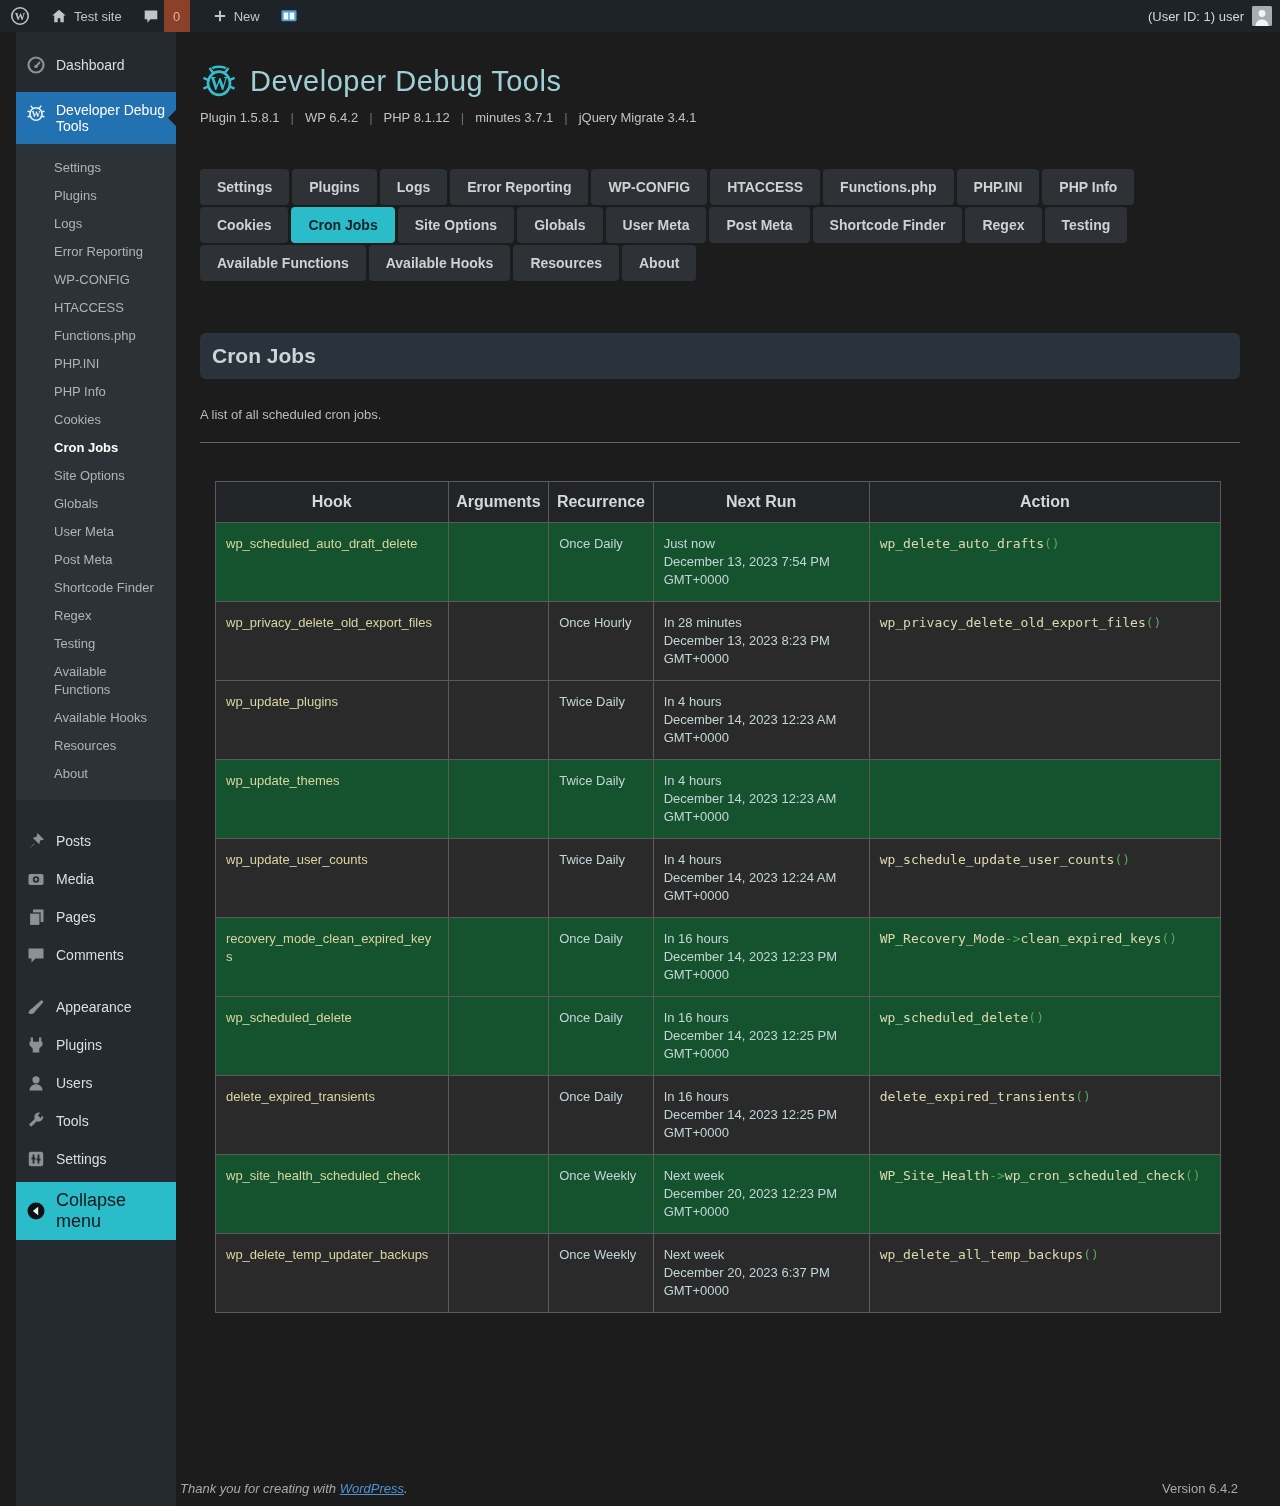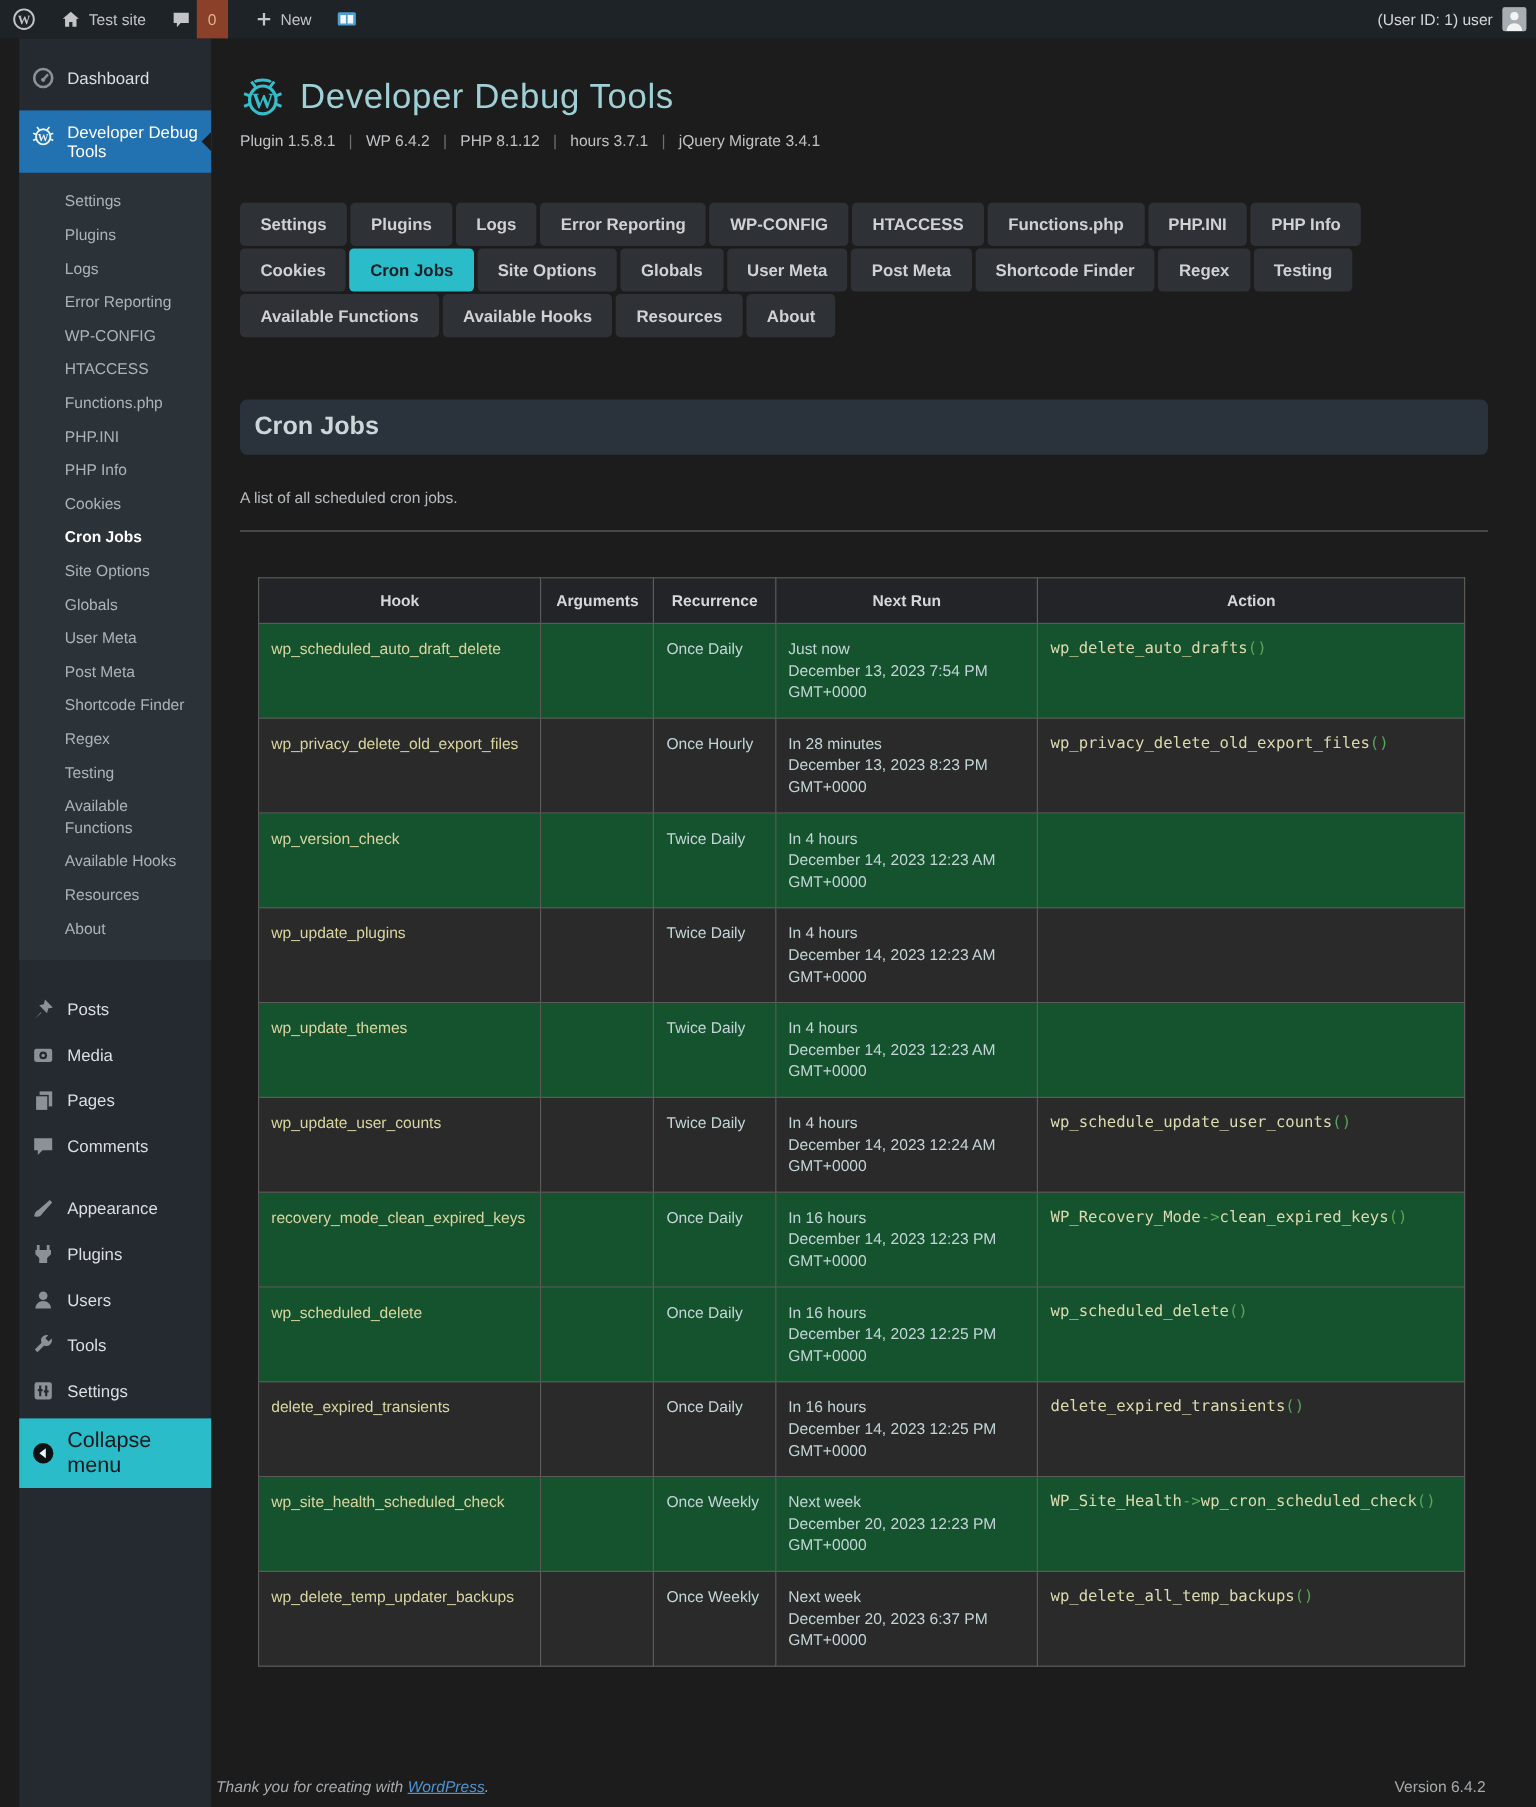--- a/index.html
+++ b/index.html
@@ -83,21 +83,21 @@
   .rule { margin-top:20px; border:none; border-top:1px solid #646464; }
 
   
   table.cron {
     margin:38px 17px 0 15px; border-collapse:collapse; width:1006px;
     font-size:13px;
   }
   table.cron th, table.cron td { border:1px solid #5a5a5a; vertical-align:top; }
   table.cron th {
     background:#222428; color:#d5d7d9; font-weight:bold; text-align:center;
-    padding:11px 6px; font-size:13px;
+    padding:11px 6px; font-size:16px;
   }
   table.cron tr.dark td { background:#14532d; }
   table.cron tr.light td { background:#2a2a2a; }
   table.cron td { padding:12px 10px; line-height:18px; }
   td.c-hook  { width:225px; color:#d8d5a0; word-break:break-word; }
   td.c-args  { width:90px; }
   td.c-rec   { width:97px; color:#c3d5d8; }
   td.c-next  { width:209px; color:#c3d5d8; }
   td.c-act   { width:340px; font-family:"DejaVu Sans Mono", monospace; color:#dddab0; word-break:break-word; }
   td.c-act .punct { color:#58a558; }
@@ -325,21 +325,21 @@
     <h1 class="page-title">Developer Debug Tools</h1>
   </div>
 
   <div class="meta-line" id="meta-line">
       <span>Plugin 1.5.8.1</span>
       <span class="sep">|</span>
       <span>WP 6.4.2</span>
       <span class="sep">|</span>
       <span>PHP 8.1.12</span>
       <span class="sep">|</span>
-      <span>hours 3.7.1</span>
+      <span>minutes 3.7.1</span>
       <span class="sep">|</span>
       <span>jQuery Migrate 3.4.1</span>
     </div>
 
   <div class="tabs" id="tabs">
       <div class="tab-btn">Settings</div>
       <div class="tab-btn">Plugins</div>
       <div class="tab-btn">Logs</div>
       <div class="tab-btn">Error Reporting</div>
       <div class="tab-btn">WP-CONFIG</div>
@@ -394,31 +394,20 @@
           <td class="c-hook">wp_privacy_delete_old_export_files</td>
           <td class="c-args"></td>
           <td class="c-rec">Once Hourly</td>
           <td class="c-next">
             <div>In 28 minutes</div>
             <div>December 13, 2023 8:23 PM</div>
             <div>GMT+0000</div>
           </td>
           <td class="c-act">wp_privacy_delete_old_export_files<span class="punct">()</span></td>
         </tr>
-        <tr class="dark">
-          <td class="c-hook">wp_version_check</td>
-          <td class="c-args"></td>
-          <td class="c-rec">Twice Daily</td>
-          <td class="c-next">
-            <div>In 4 hours</div>
-            <div>December 14, 2023 12:23 AM</div>
-            <div>GMT+0000</div>
-          </td>
-          <td class="c-act"></td>
-        </tr>
         <tr class="light">
           <td class="c-hook">wp_update_plugins</td>
           <td class="c-args"></td>
           <td class="c-rec">Twice Daily</td>
           <td class="c-next">
             <div>In 4 hours</div>
             <div>December 14, 2023 12:23 AM</div>
             <div>GMT+0000</div>
           </td>
           <td class="c-act"></td>

